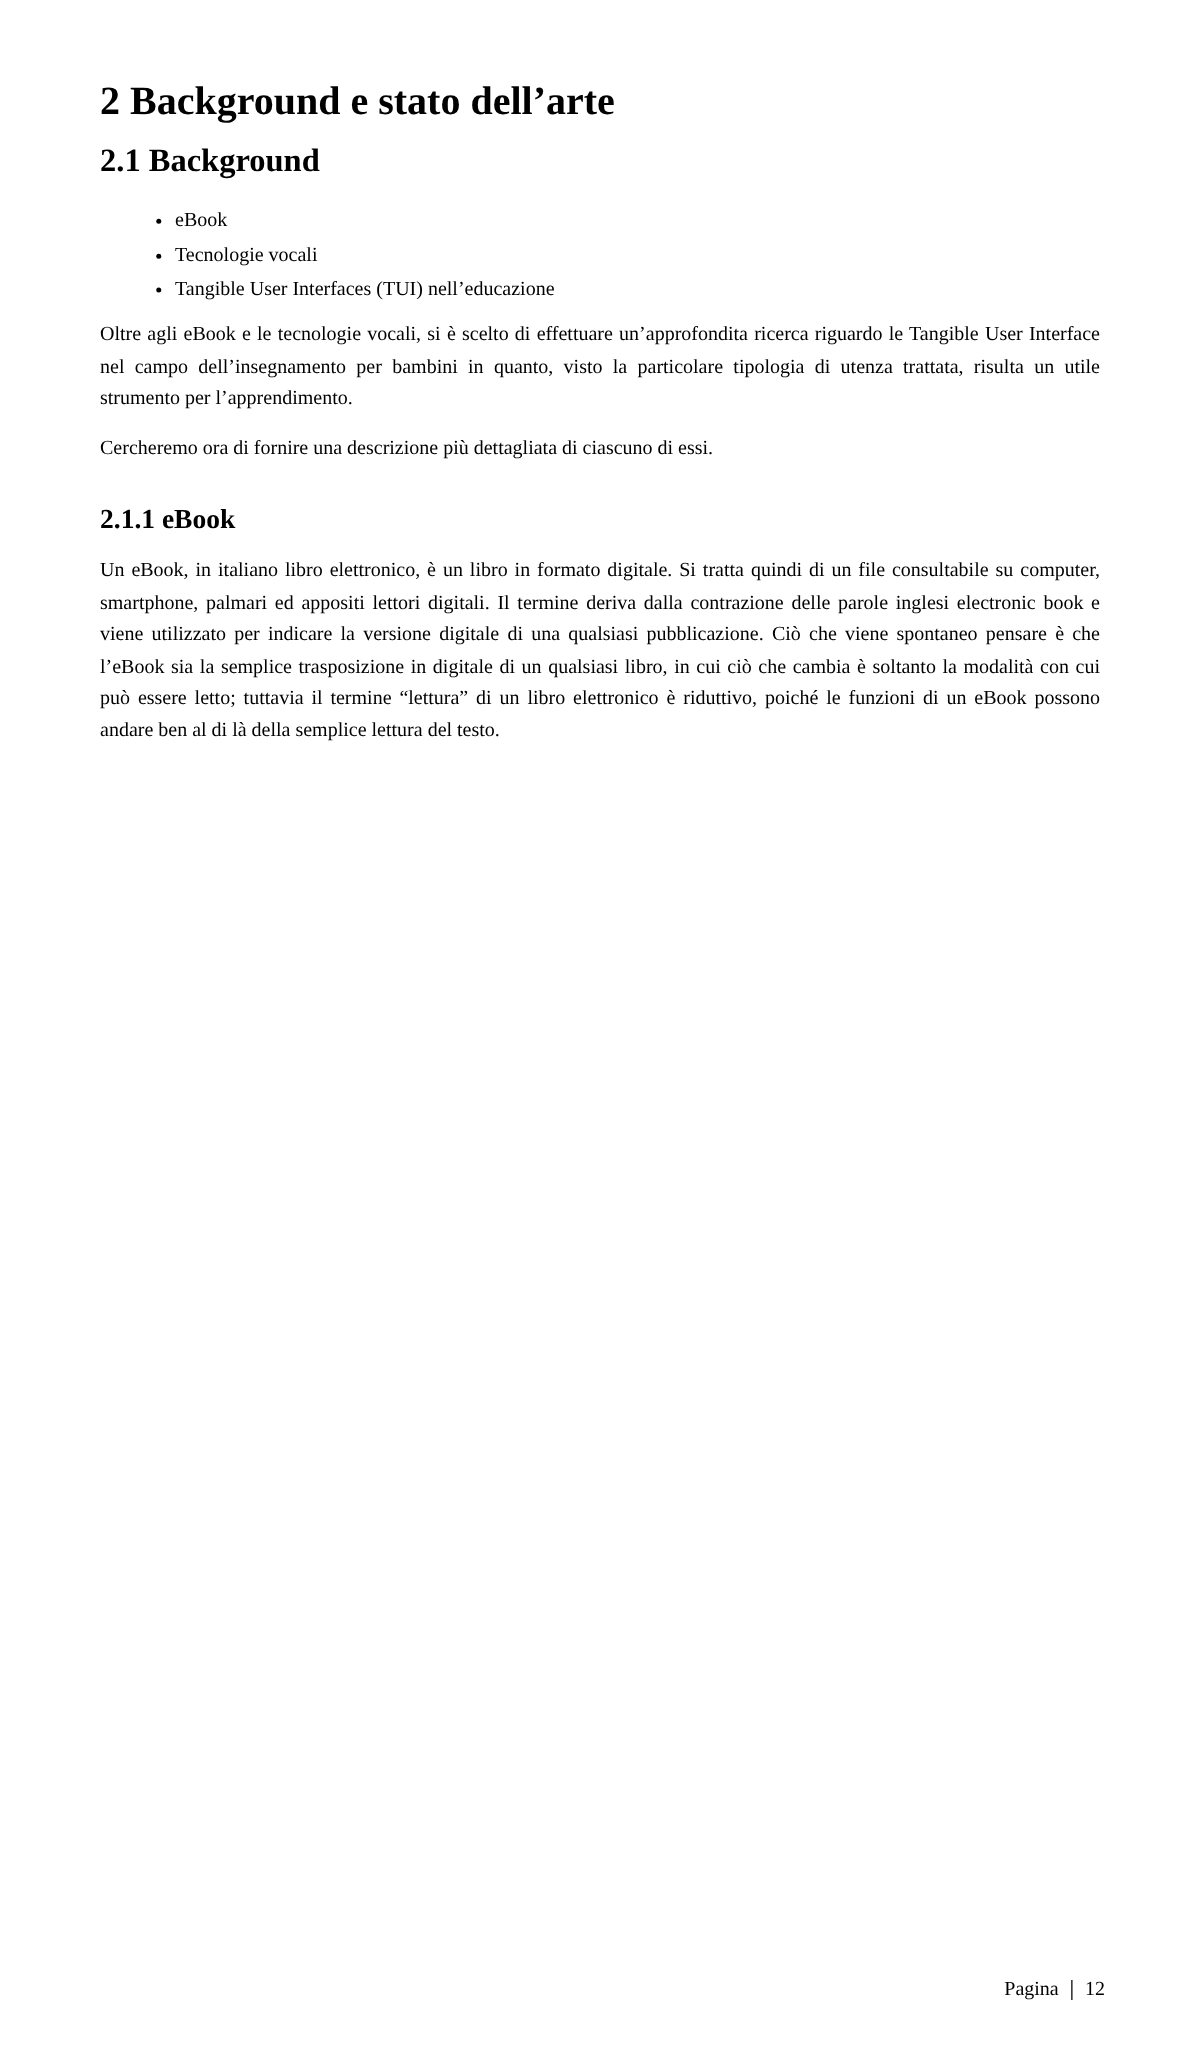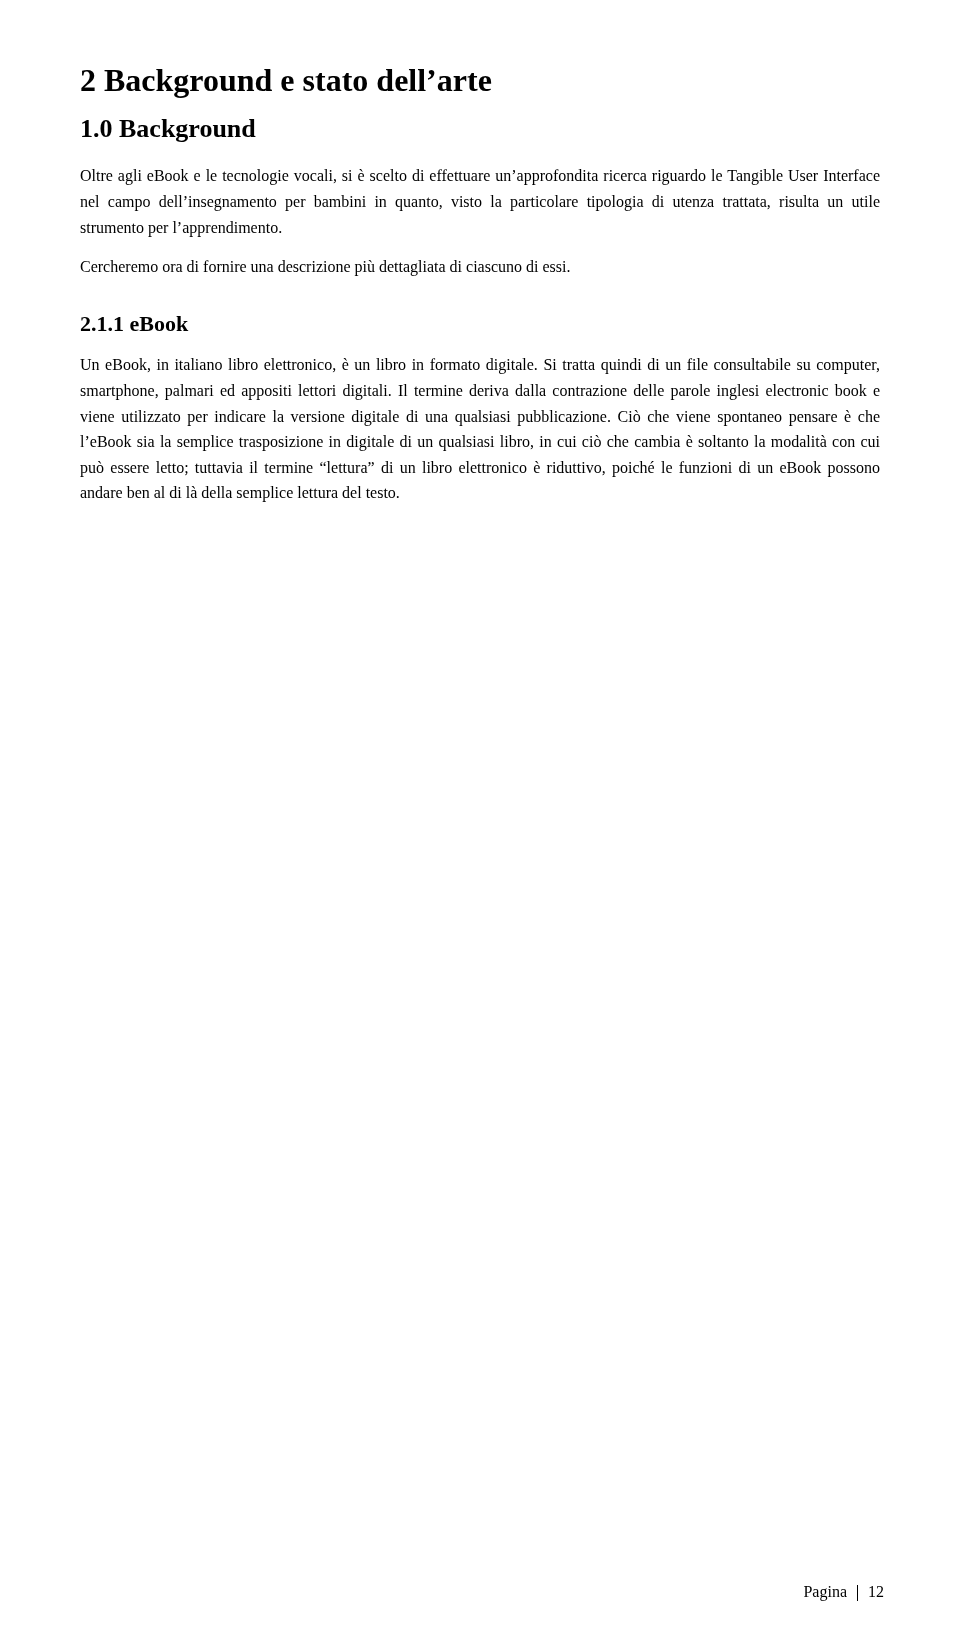--- a/index.html
+++ b/index.html
@@ -80,23 +80,28 @@
       vertical-align: middle;
     }
   </style>
 </head>
 <body>
 
 <div class="page">
 
   <h1 class="chapter-title">2 Background e stato dell’arte</h1>
 
-  <h2 class="section-title">1.0 Background</h2>
+  <h2 class="section-title">2.1 Background</h2>
 
 
+  <ul class="bullet-list">
+    <li>eBook</li>
+    <li>Tecnologie vocali</li>
+    <li>Tangible User Interfaces (TUI) nell’educazione</li>
+  </ul>
 
 
   <p class="body-text">Oltre agli eBook e le tecnologie vocali, si è scelto di effettuare un’approfondita ricerca riguardo le Tangible User Interface nel campo dell’insegnamento per bambini in quanto, visto la particolare tipologia di utenza trattata, risulta un utile strumento per l’apprendimento.</p>
 
   <p class="body-text">Cercheremo ora di fornire una descrizione più dettagliata di ciascuno di essi.</p>
 
   <h3 class="subsection-title">2.1.1 eBook</h3>
 
   <p class="body-text">Un eBook, in italiano libro elettronico, è un libro in formato digitale. Si tratta quindi di un file consultabile su computer, smartphone, palmari ed appositi lettori digitali. Il termine deriva dalla contrazione delle parole inglesi electronic book e viene utilizzato per indicare la versione digitale di una qualsiasi pubblicazione. Ciò che viene spontaneo pensare è che l’eBook sia la semplice trasposizione in digitale di un qualsiasi libro, in cui ciò che cambia è soltanto la modalità con cui può essere letto; tuttavia il termine “lettura” di un libro elettronico è riduttivo, poiché le funzioni di un eBook possono andare ben al di là della semplice lettura del testo.</p>
 

